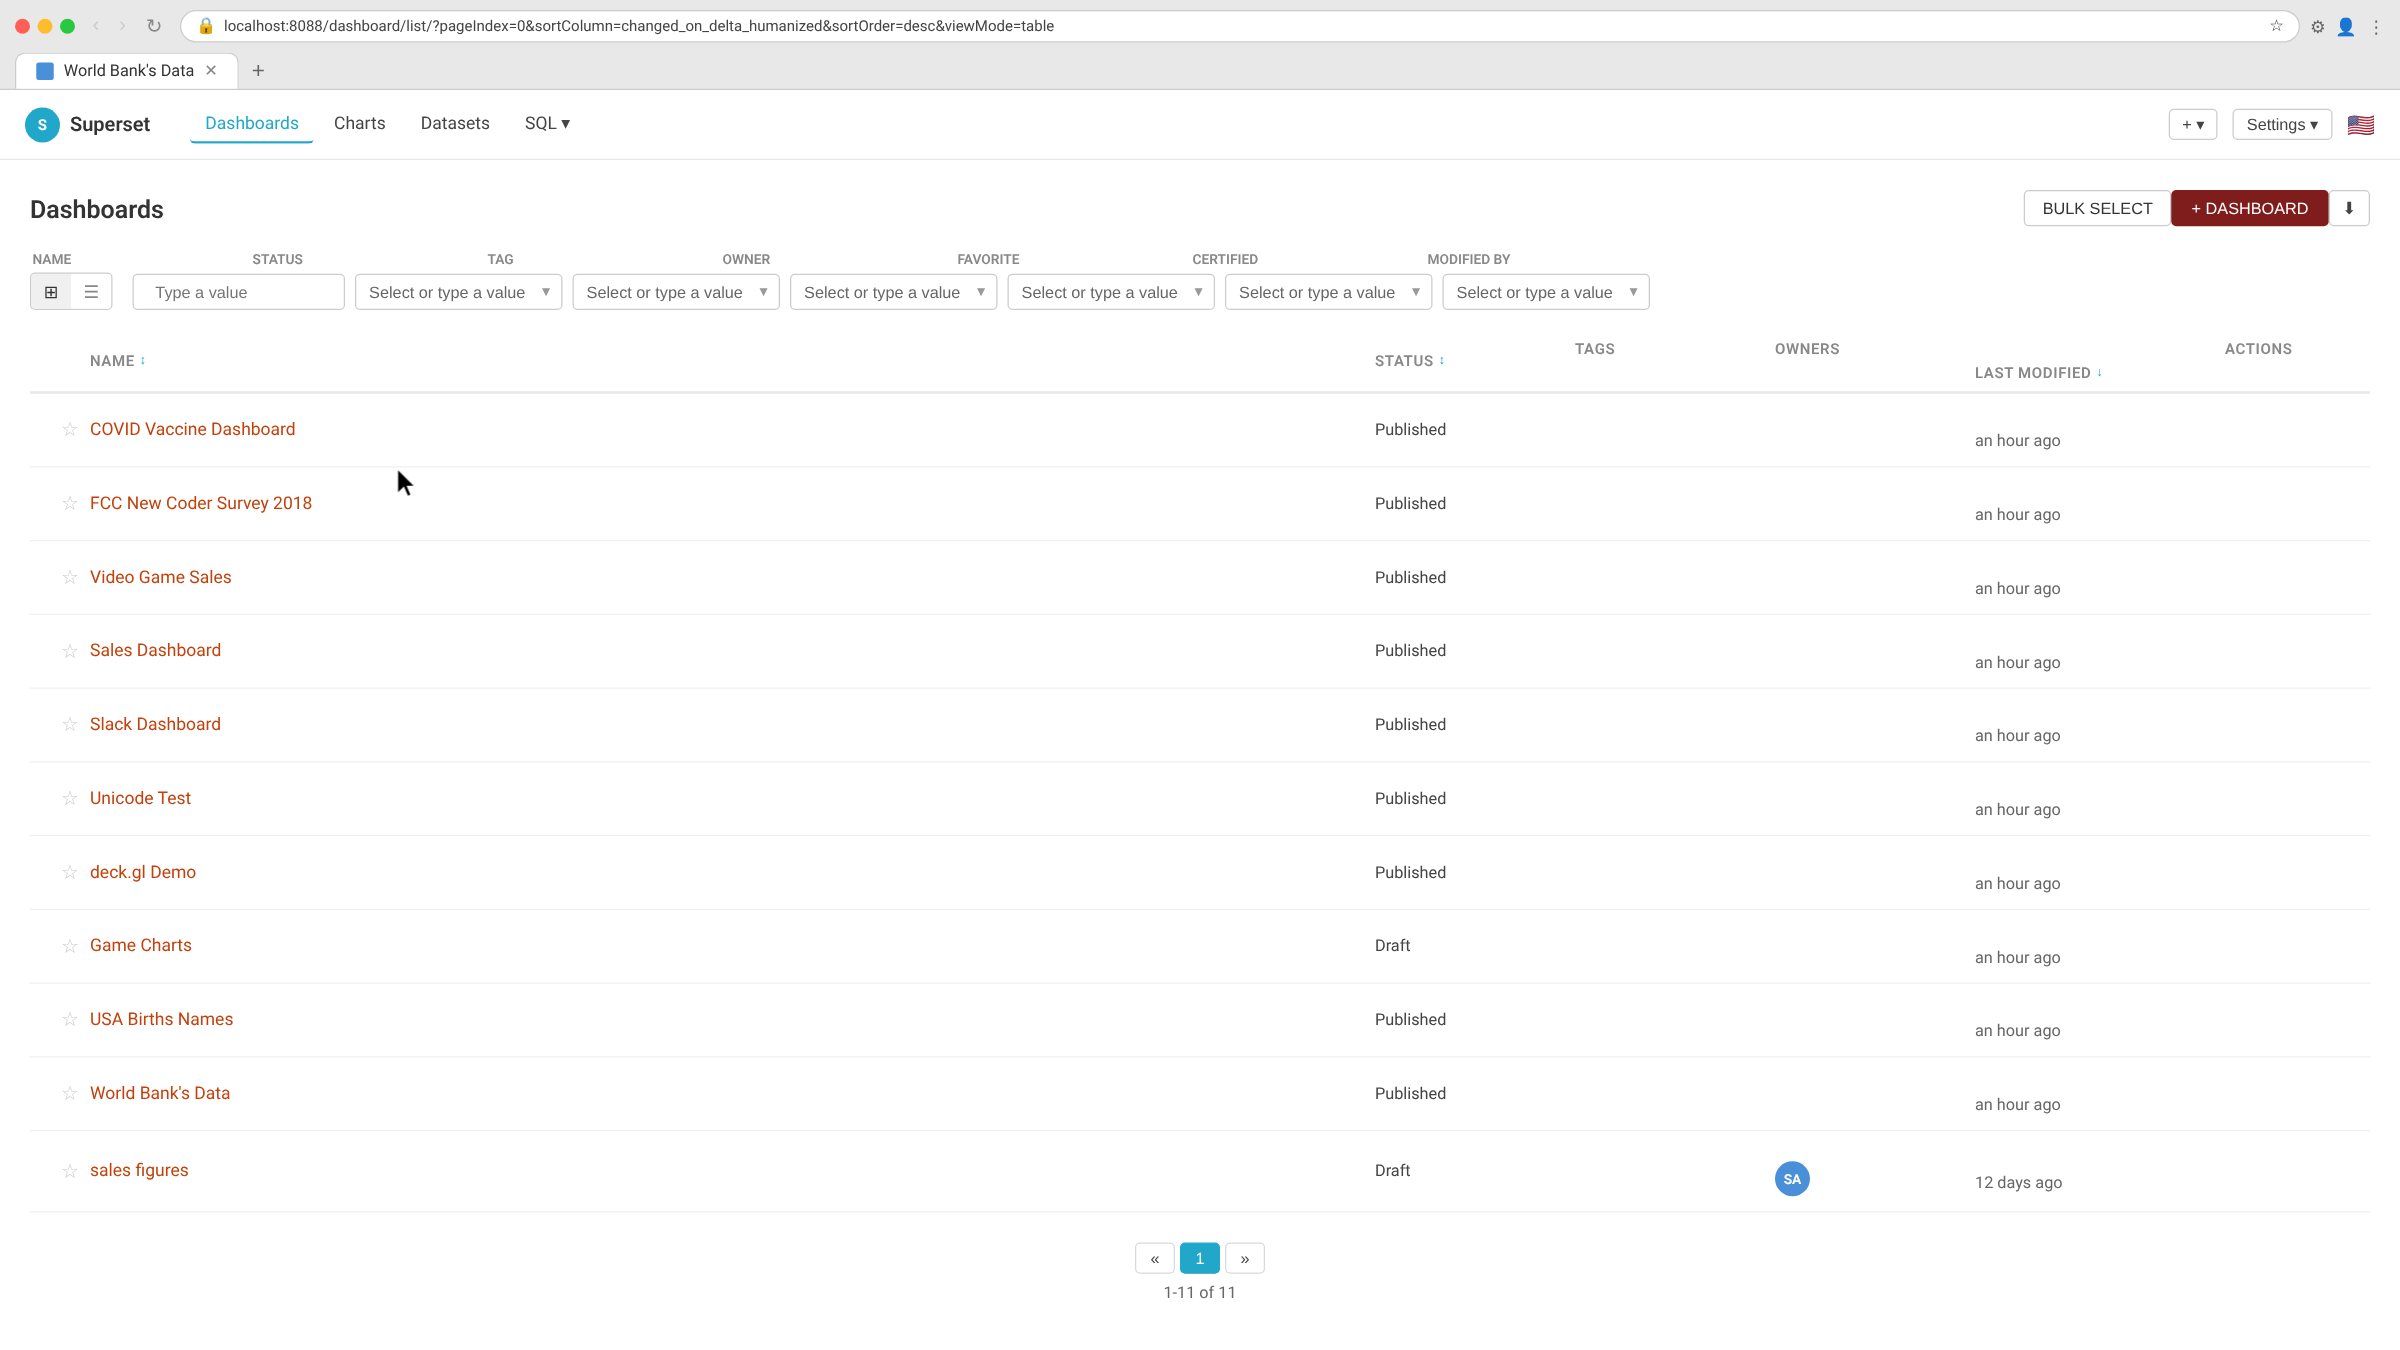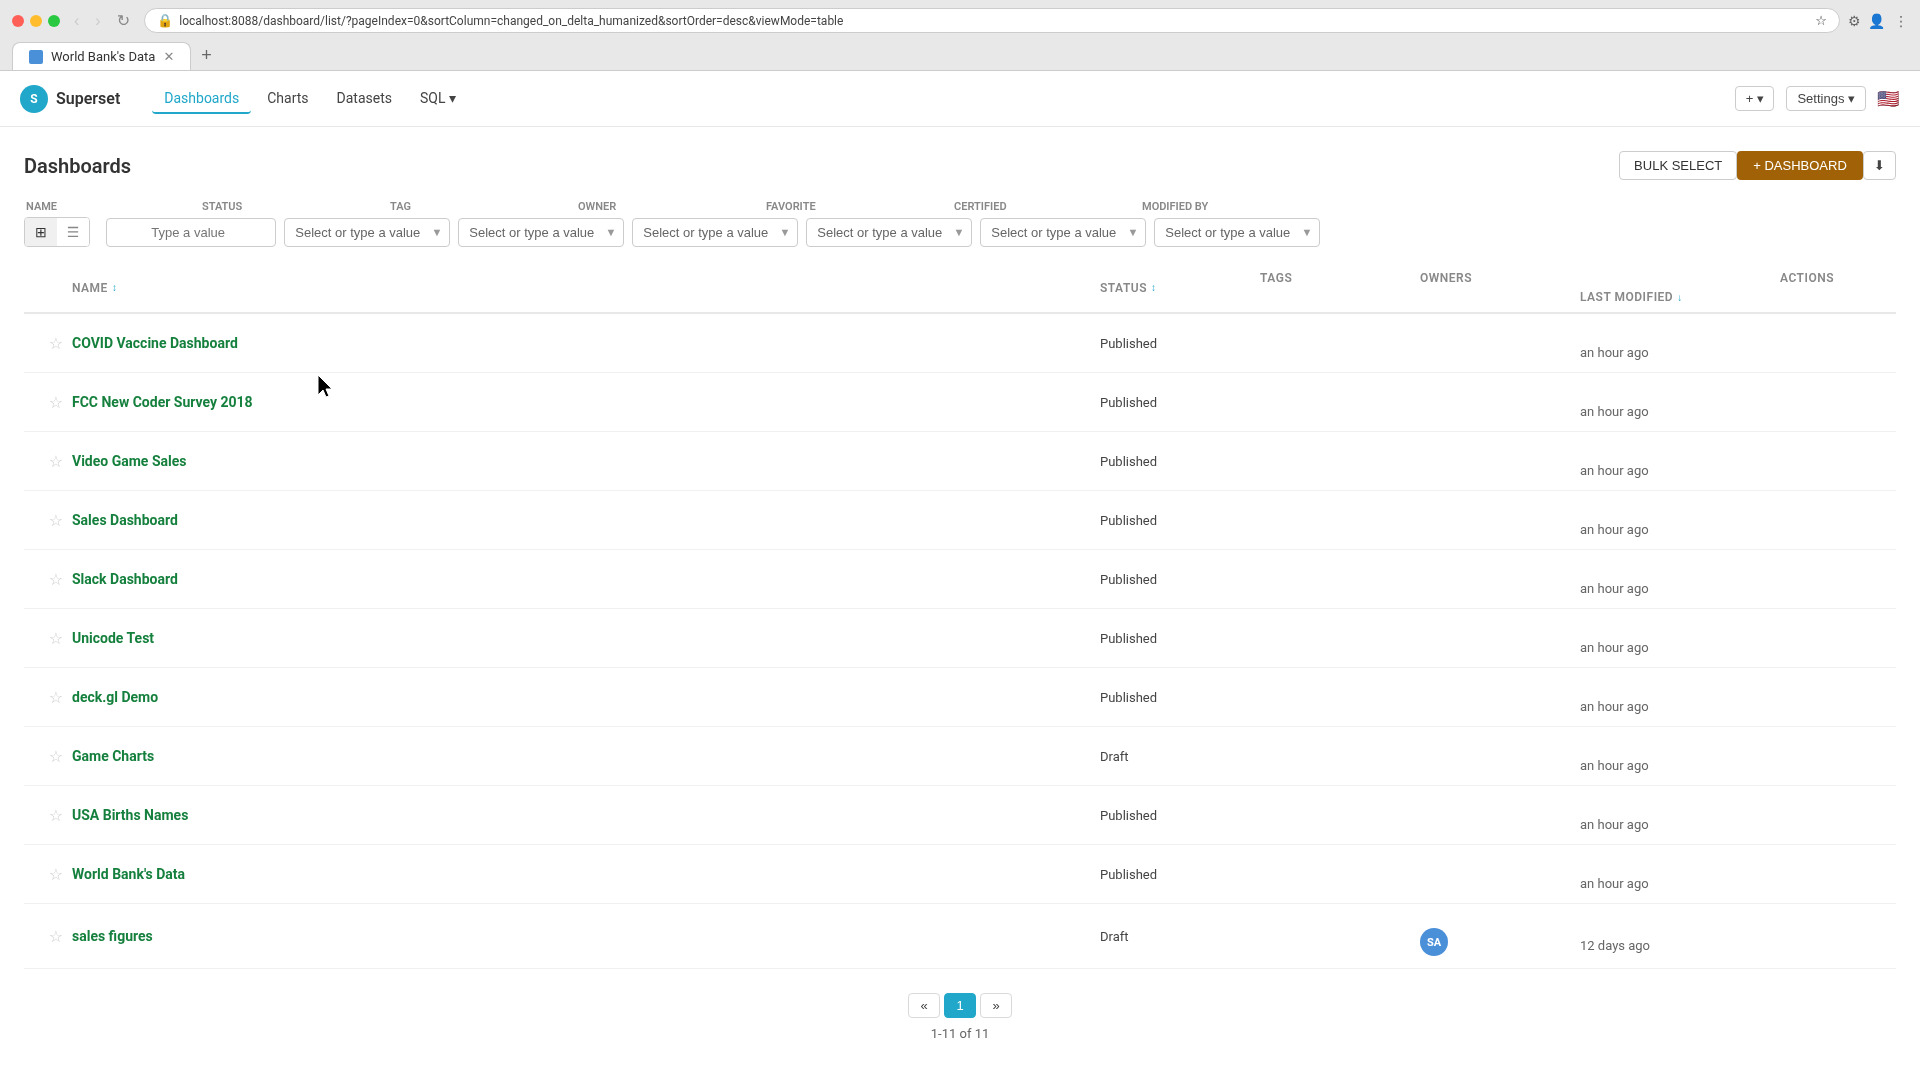--- a/index.html
+++ b/index.html
@@ -39,30 +39,30 @@
     .nav-right { margin-left: auto; display: flex; align-items: center; gap: 12px; }
     .btn-icon { background: none; border: 1px solid #ccc; border-radius: 4px; padding: 4px 10px; cursor: pointer; font-size: 13px; color: #444; display: flex; align-items: center; gap: 4px; }
     .flag { font-size: 18px; }
 
     
     .page-content { padding: 24px 24px; }
     .page-header { display: flex; align-items: center; justify-content: space-between; margin-bottom: 20px; }
     .page-title { font-size: 20px; font-weight: 600; color: #333; }
     .header-actions { display: flex; align-items: center; }
     .btn-bulk { border: 1px solid #ccc; background: #fff; padding: 6px 14px; border-radius: 4px; cursor: pointer; font-size: 13px; font-weight: 500; color: #333; }
-    .btn-primary { background: #a16207; color: white; border: none; padding: 7px 16px; border-radius: 4px; cursor: pointer; font-size: 13px; font-weight: 500; display: flex; align-items: flex-start; gap: 6px; }
+    .btn-primary { background: #7f1d1d; color: white; border: none; padding: 7px 16px; border-radius: 4px; cursor: pointer; font-size: 13px; font-weight: 500; display: flex; align-items: flex-start; gap: 6px; }
     .btn-download { background: none; border: 1px solid #ccc; border-radius: 4px; padding: 6px 10px; cursor: pointer; color: #444; }
 
     
     .filter-section { margin-bottom: 16px; }
     .filter-row { display: flex; gap: 8px; align-items: center; margin-bottom: 12px; }
     .view-toggle { display: flex; border: 1px solid #ccc; border-radius: 4px; overflow: hidden; margin-right: 8px; }
     .view-btn { background: #fff; border: none; padding: 6px 10px; cursor: pointer; color: #888; font-size: 14px; }
     .view-btn.active { background: #f0f0f0; color: #333; }
-    .search-input { border: 1px solid #ccc; border-radius: 4px; padding: 6px 10px 6px 44px; font-size: 13px; color: #333; width: 170px; position: relative; }
+    .search-input { border: 1px solid #ccc; border-radius: 4px; padding: 6px 10px 6px 17px; font-size: 13px; color: #333; width: 170px; position: relative; }
     .search-wrapper { position: relative; }
     .search-icon-inner { position: absolute; left: 8px; top: 50%; transform: translateY(-50%); color: #aaa; font-size: 13px; }
     .filter-select { border: 1px solid #ccc; border-radius: 4px; padding: 6px 28px 6px 10px; font-size: 13px; color: #666; background: #fff; appearance: none; cursor: pointer; min-width: 160px; position: relative; }
     .select-wrapper { position: relative; display: inline-block; }
     .select-arrow { position: absolute; right: 8px; top: 50%; transform: translateY(-50%); color: #999; font-size: 11px; pointer-events: none; }
 
     
     .col-headers { display: flex; padding: 8px 16px; border-bottom: 2px solid #e8e8e8; color: #888; font-size: 12px; font-weight: 600; text-transform: uppercase; letter-spacing: 0.5px; }
     .col-fav { width: 32px; }
     .col-name { flex: 1; display: flex; align-items: center; gap: 4px; }
@@ -70,21 +70,21 @@
     .col-tags { width: 160px; }
     .col-owners { width: 160px; }
     .col-modified { width: 200px; display: flex; align-items: center; gap: 4px; margin-top: 19px; }
     .col-actions { width: 100px; }
     .sort-indicator { color: #20a7c9; font-size: 10px; }
 
     
     .table-body { }
     .table-row { display: flex; align-items: center; padding: 12px 16px; border-bottom: 1px solid #f0f0f0; }
     .star-btn { background: none; border: none; cursor: pointer; color: #ccc; font-size: 16px; width: 32px; padding: 0; }
-    .row-name { flex: 1; color: #15803d; cursor: pointer; font-size: 14px; font-weight: bold; }
+    .row-name { flex: 1; color: #c2410c; cursor: pointer; font-size: 14px; }
     .row-status { width: 160px; font-size: 13px; color: #444; }
     .row-tags { width: 160px; }
     .row-owners { width: 160px; display: flex; align-items: center; margin-top: 12px; }
     .row-modified { width: 200px; font-size: 13px; color: #666; }
     .row-actions { width: 100px; }
     .avatar { width: 28px; height: 28px; border-radius: 50%; background: #4a90d9; color: white; display: flex; align-items: center; justify-content: center; font-size: 11px; font-weight: bold; }
 
     
     .pagination { display: flex; flex-direction: column; align-items: center; margin-top: 24px; gap: 8px; }
     .page-controls { display: flex; align-items: center; gap: 4px; }

